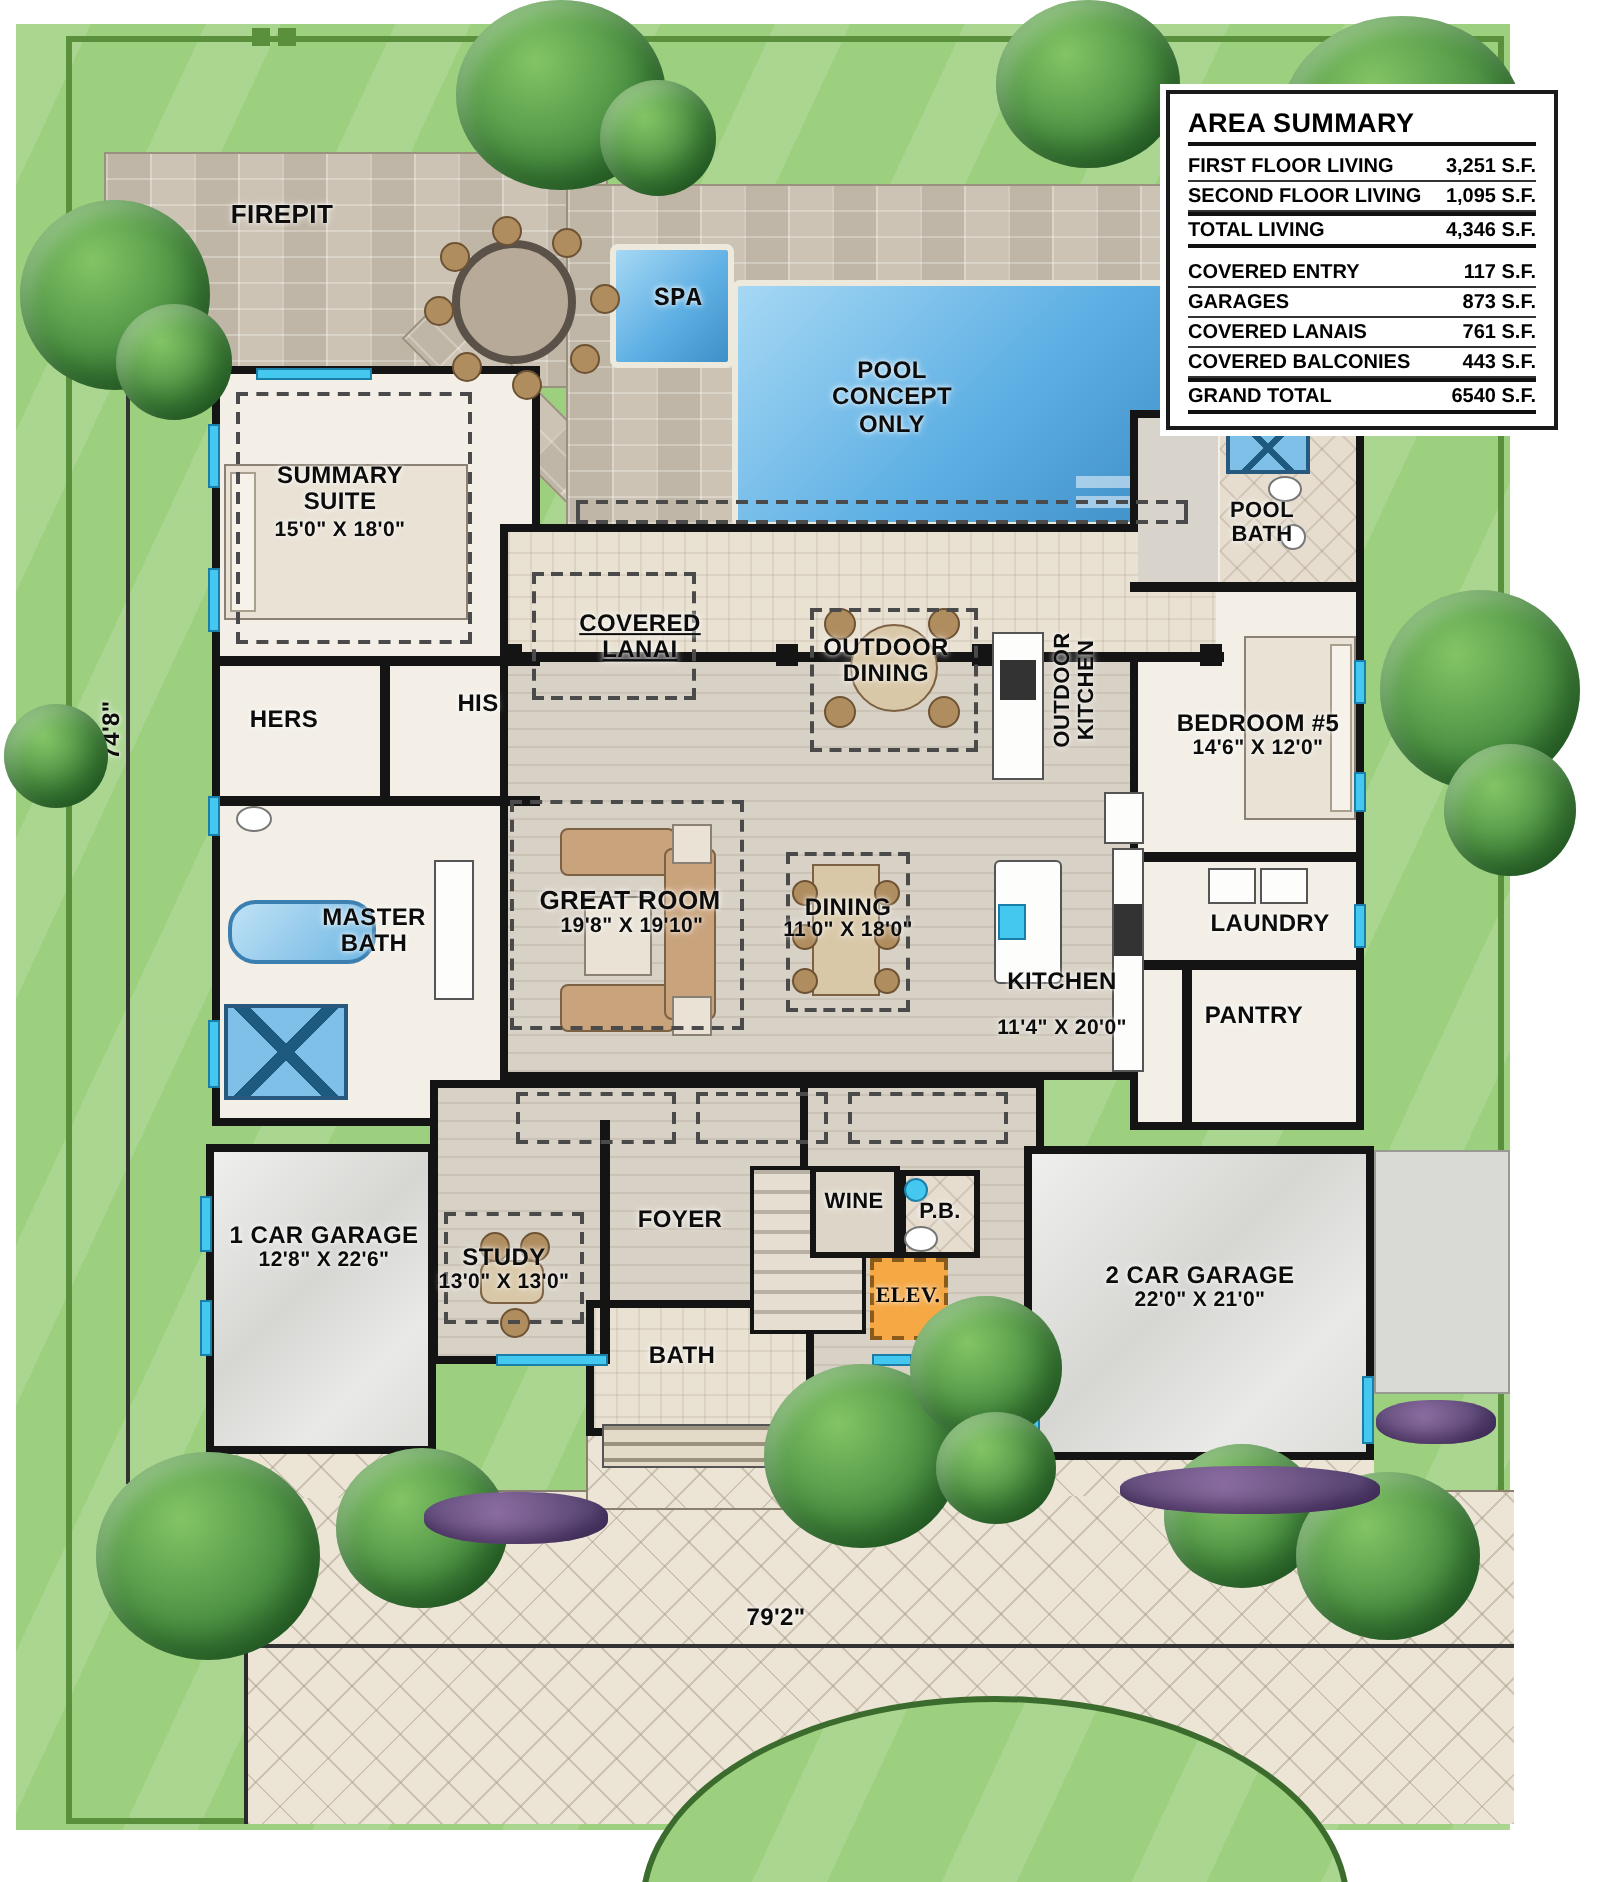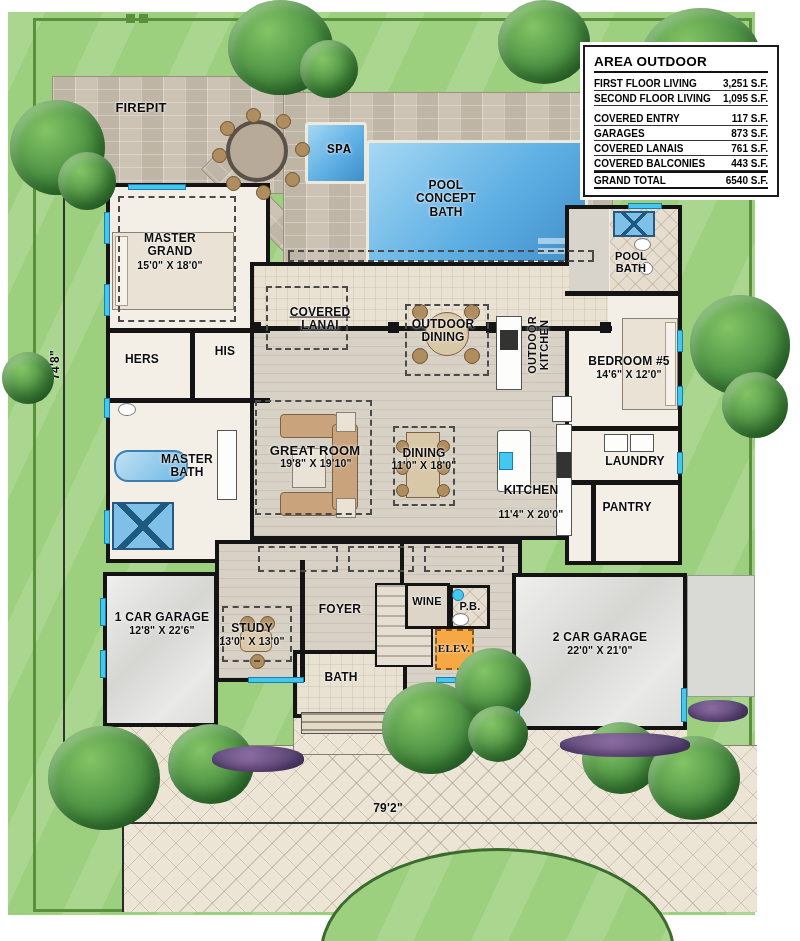--- a/index.html
+++ b/index.html
@@ -223,25 +223,25 @@
   <div class="abs dash" style="left:266px;top:286px;width:82px;height:64px;z-index:10;"></div>
   <div class="abs dash" style="left:405px;top:304px;width:84px;height:72px;z-index:10;"></div>
   <div class="abs dash" style="left:222px;top:606px;width:70px;height:56px;z-index:10;"></div>
   <div class="abs dash" style="left:288px;top:250px;width:306px;height:12px;z-index:10;"></div>
   <div class="abs dash" style="left:258px;top:546px;width:80px;height:26px;z-index:10;"></div>
   <div class="abs dash" style="left:348px;top:546px;width:66px;height:26px;z-index:10;"></div>
   <div class="abs dash" style="left:424px;top:546px;width:80px;height:26px;z-index:10;"></div>
 
   <div class="abs lbl big" style="left:141px;top:108px;">FIREPIT</div>
   <div class="abs lbl big" style="left:339px;top:150px;font-family:Liberation Mono, monospace;">SPA</div>
-  <div class="abs lbl wrap" style="left:446px;top:199px;width:68px;">POOL CONCEPT BATH</div>
-  <div class="abs lbl wrap" style="left:170px;top:245px;width:70px;">MASTER GRAND</div>
+  <div class="abs lbl wrap" style="left:446px;top:199px;width:68px;">POOL CONCEPT ONLY</div>
+  <div class="abs lbl wrap" style="left:170px;top:245px;width:70px;">SUMMARY SUITE</div>
   <div class="abs lbl dims" style="left:170px;top:266px;">15'0" X 18'0"</div>
   <div class="abs lbl" style="left:142px;top:360px;">HERS</div>
-  <div class="abs lbl" style="left:213px;top:352px;padding-left:24px;">HIS</div>
+  <div class="abs lbl" style="left:227px;top:352px;padding-left:24px;">HIS</div>
   <div class="abs lbl wrap" style="left:187px;top:466px;width:60px;">MASTER BATH</div>
   <div class="abs lbl wrap" style="left:320px;top:319px;width:78px;text-decoration:underline;">COVERED LANAI</div>
   <div class="abs lbl wrap" style="left:443px;top:331px;width:74px;">OUTDOOR DINING</div>
   <div class="abs lbl wrap rot sm" style="left:538px;top:345px;width:66px;">OUTDOOR KITCHEN</div>
   <div class="abs lbl wrap sm" style="left:631px;top:262px;width:40px;">POOL BATH</div>
   <div class="abs lbl" style="left:629px;top:362px;">BEDROOM #5</div>
   <div class="abs lbl dims" style="left:629px;top:375px;">14'6" X 12'0"</div>
   <div class="abs lbl big" style="left:315px;top:451px;">GREAT ROOM</div>
   <div class="abs lbl dims" style="left:316px;top:464px;">19'8" X 19'10"</div>
   <div class="abs lbl" style="left:424px;top:454px;">DINING</div>
@@ -277,28 +277,32 @@
   <div class="abs tree" style="left:382px;top:682px;width:98px;height:92px;z-index:13;"></div>
   <div class="abs tree" style="left:455px;top:648px;width:76px;height:72px;z-index:13;"></div>
   <div class="abs tree" style="left:468px;top:706px;width:60px;height:56px;z-index:13;"></div>
   <div class="abs tree" style="left:582px;top:722px;width:78px;height:72px;z-index:13;"></div>
   <div class="abs tree" style="left:648px;top:736px;width:92px;height:84px;z-index:13;"></div>
   <div class="abs shrub" style="left:212px;top:746px;width:92px;height:26px;z-index:13;"></div>
   <div class="abs shrub" style="left:560px;top:733px;width:130px;height:24px;z-index:13;"></div>
   <div class="abs shrub" style="left:688px;top:700px;width:60px;height:22px;z-index:13;"></div>
 
   <div id="summary" class="abs" style="left:583px;top:45px;width:196px;">
-    <div class="t">AREA OUTDOOR</div>
+    <div class="t">AREA SUMMARY</div>
     <div class="r">
       <span>FIRST FLOOR LIVING</span>
         <span>3,251 S.F.</span>
       </div>
     <div class="r">
       <span>SECOND FLOOR LIVING</span>
         <span>1,095 S.F.</span>
+      </div>
+    <div class="r total">
+      <span>TOTAL LIVING</span>
+        <span>4,346 S.F.</span>
       </div>
     <div class="gap"></div>
     <div class="r">
       <span>COVERED ENTRY</span>
         <span>117 S.F.</span>
       </div>
     <div class="r">
       <span>GARAGES</span>
         <span>873 S.F.</span>
       </div>

